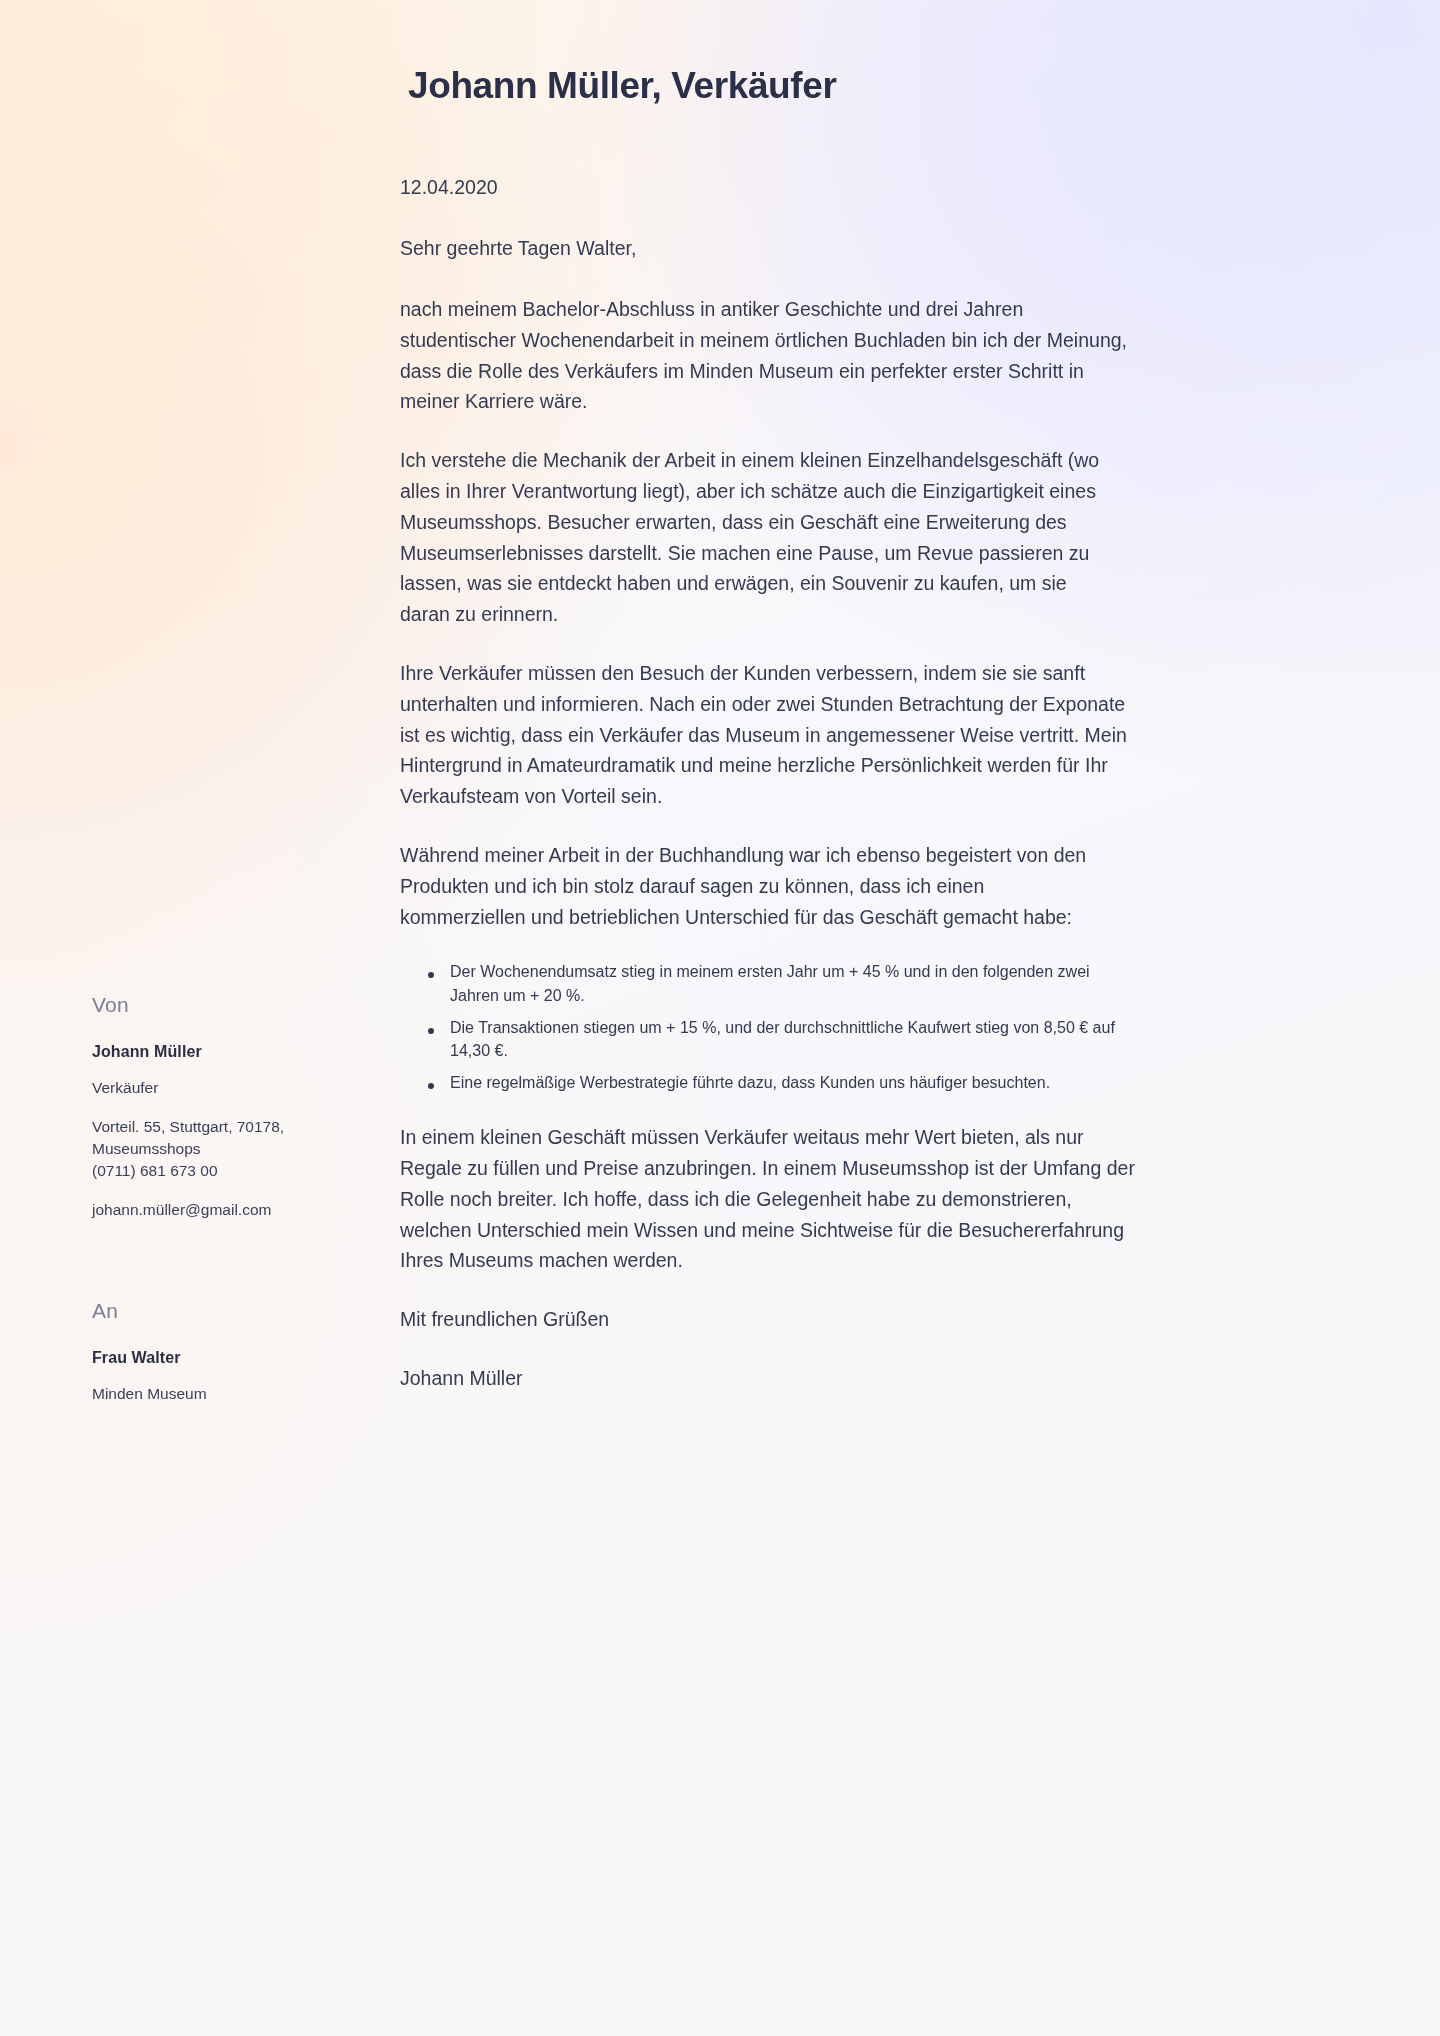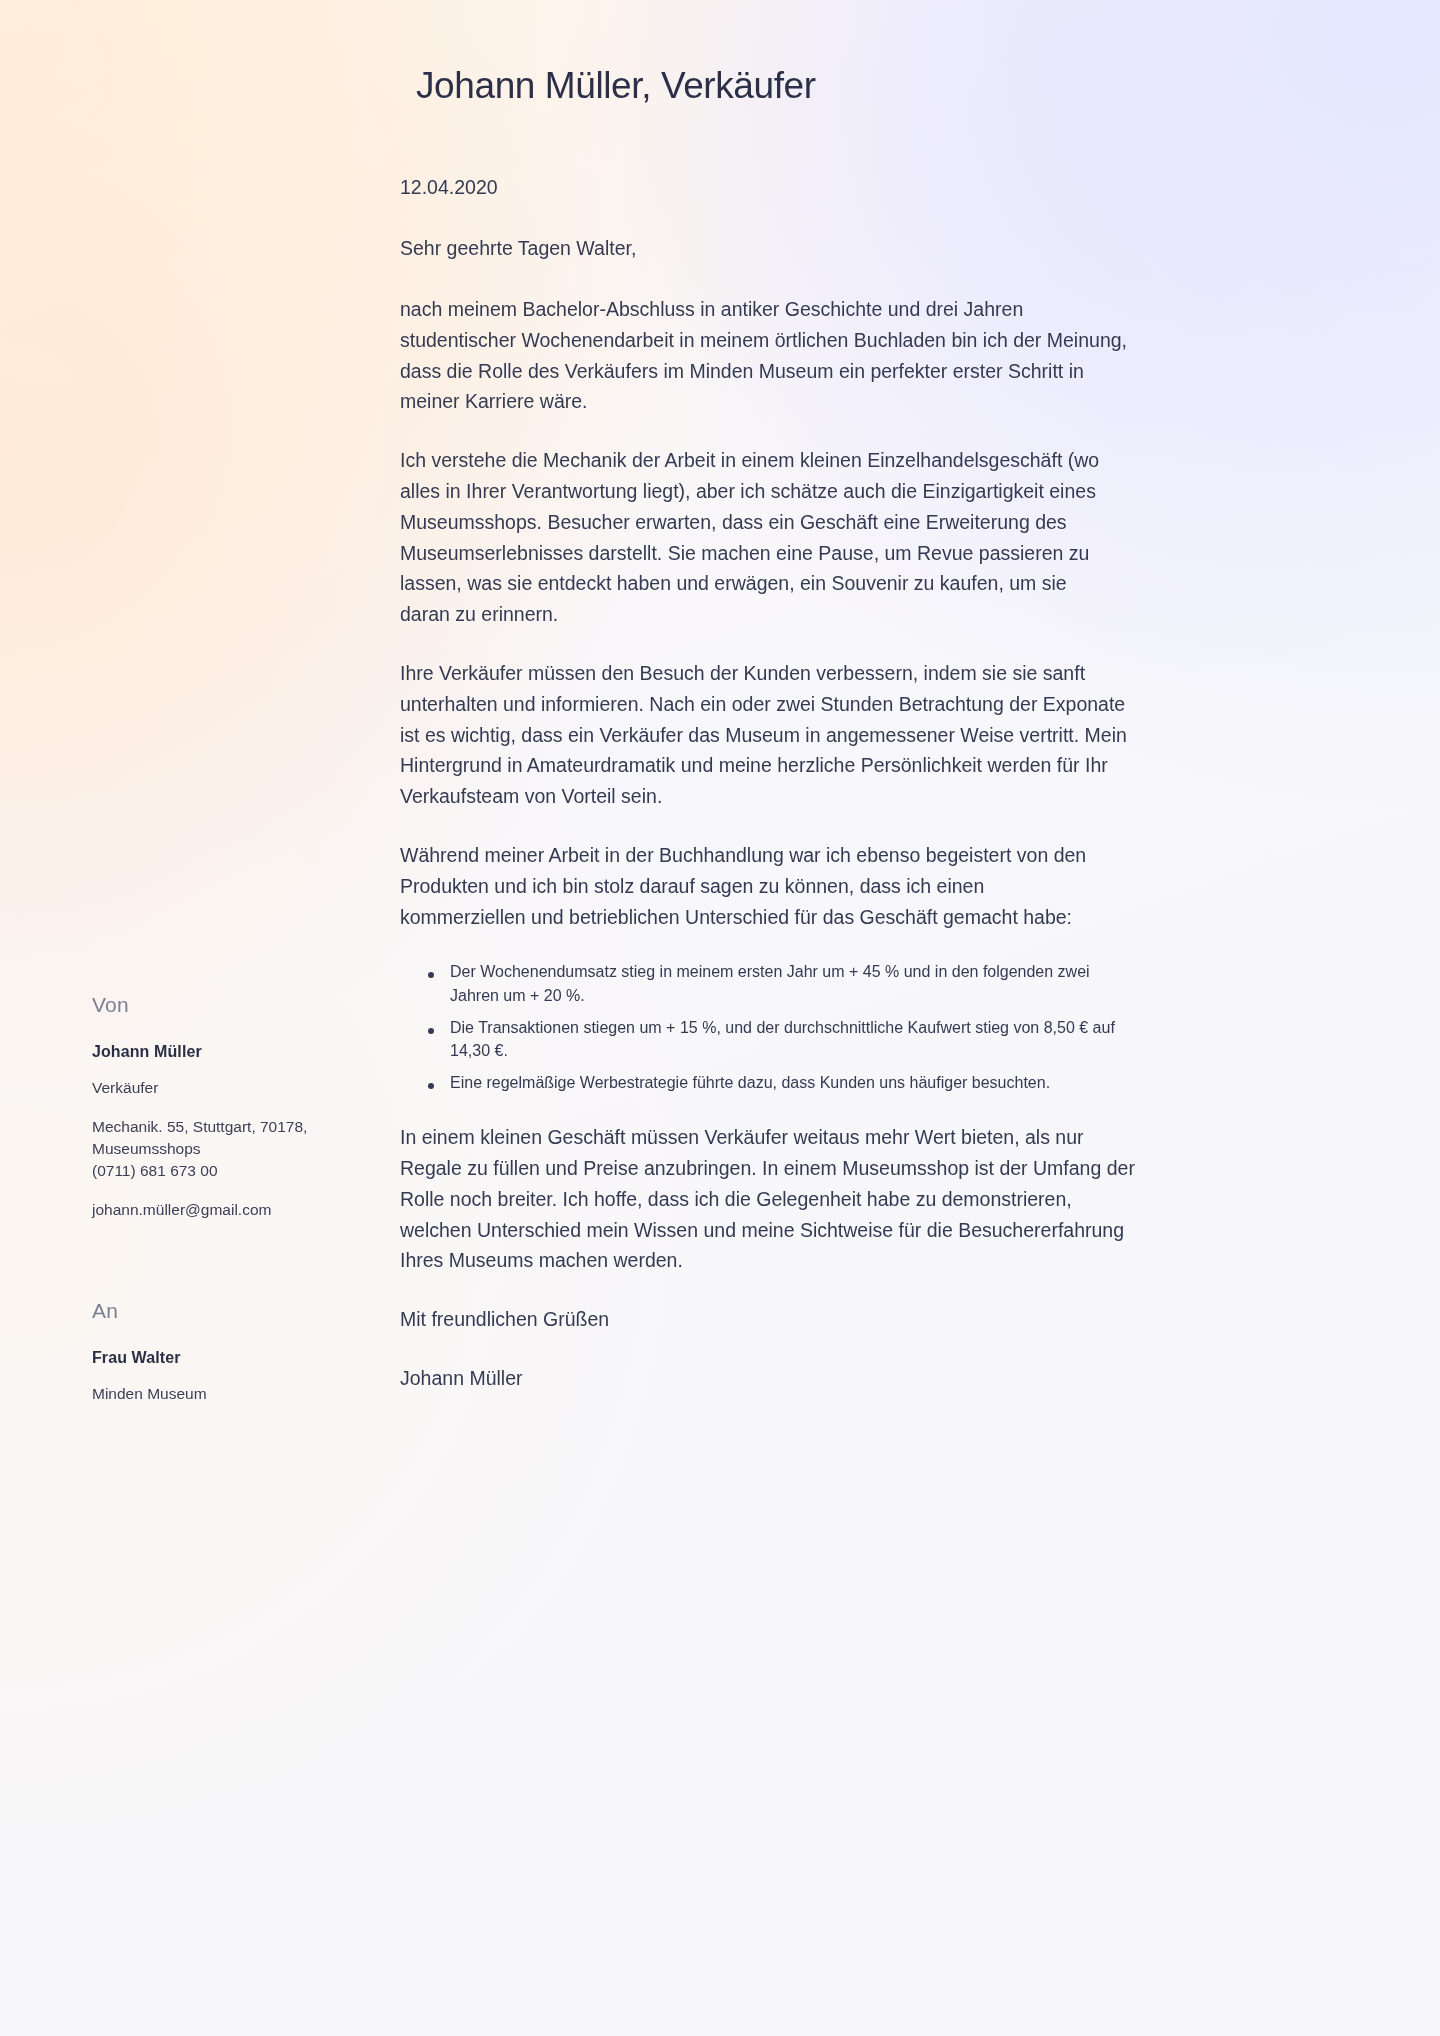--- a/index.html
+++ b/index.html
@@ -83,24 +83,24 @@
   .letter {
     flex: 1 1 auto;
     box-sizing: border-box;
     padding: 0 300px 0 0;
     max-width: 1040px;
   }
 
   .letter-title {
     font-size: 37px;
     line-height: 1.2;
-    font-weight: 400;
+    font-weight: 700;
     color: #2b3048;
     letter-spacing: -0.4px;
-    margin: 0 0 64px 16px;
+    margin: 0 0 64px 8px;
   }
 
   .letter p {
     font-size: 19.5px;
     line-height: 1.58;
     color: #343a52;
     margin: 0 0 28px 0;
     font-weight: 400;
   }
 
@@ -158,21 +158,21 @@
   <div class="layout">
 
     <aside class="sidebar">
 
       <h2 class="side-heading">Von</h2>
 
       <div class="side-block">
         <div class="side-name">Johann Müller</div>
         <div class="side-line">Verkäufer</div>
         <div class="side-line tight">
-          <span>Mechanik. 55, Stuttgart, 70178,</span><br>
+          <span>Vorteil. 55, Stuttgart, 70178,</span><br>
           <span>Museumsshops</span><br>
           <span>(0711) 681 673 00</span>
         </div>
         <div class="side-line">johann.müller@gmail.com</div>
       </div>
 
       <div class="side-gap"></div>
 
       <h2 class="side-heading">An</h2>
 

